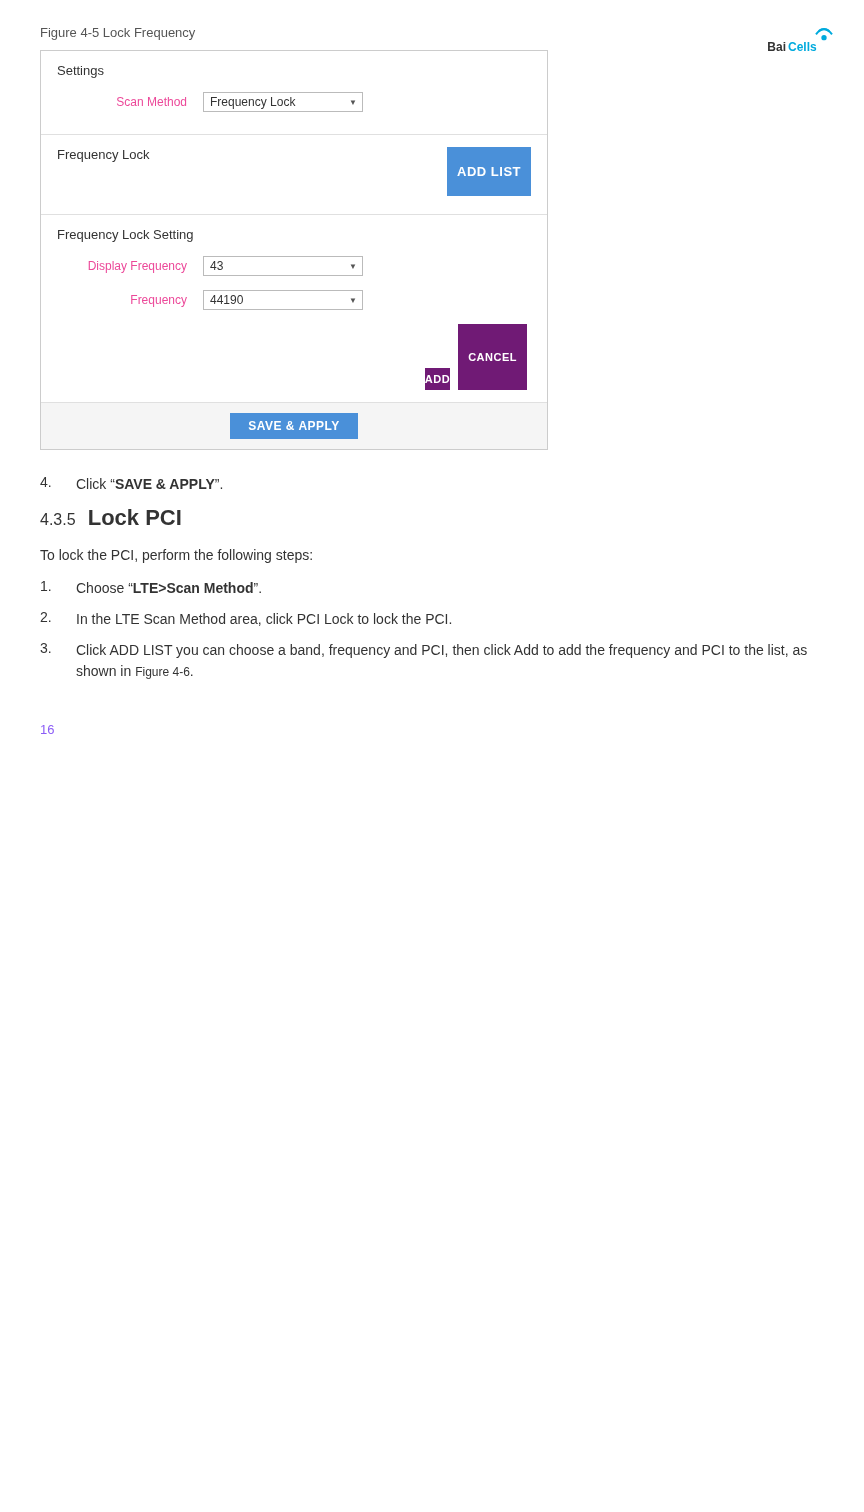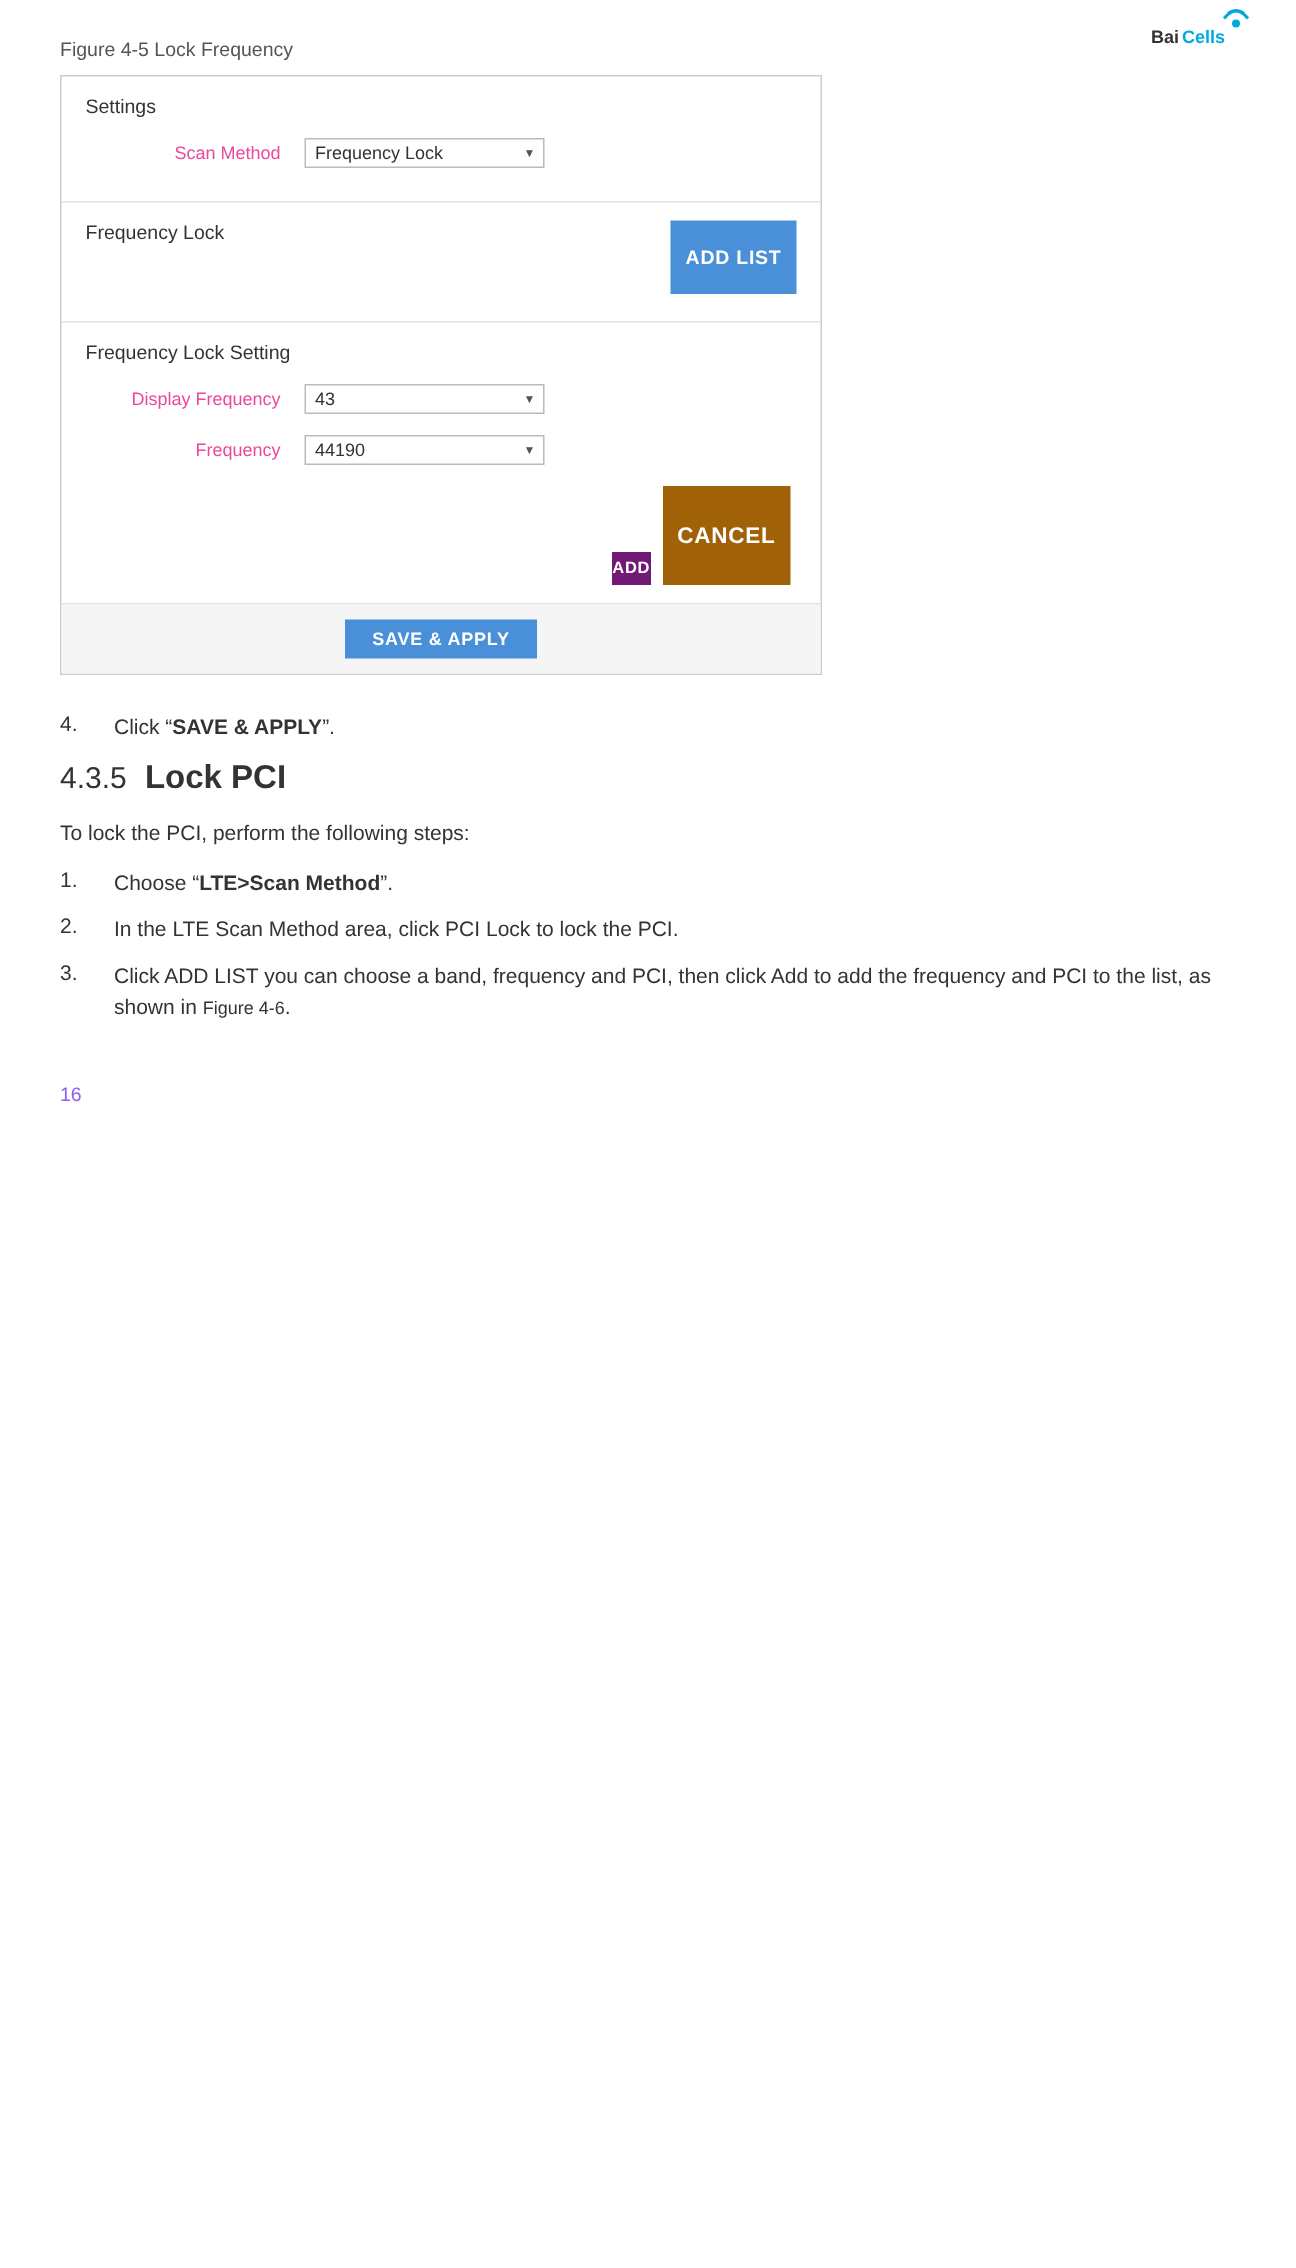--- a/index.html
+++ b/index.html
@@ -10,21 +10,21 @@
       color: #333;
       width: 864px;
       min-height: 1512px;
       position: relative;
       padding: 20px 40px 40px 40px;
     }
 
     
     .logo-container {
       position: absolute;
-      top: 2px;
+      top: 24px;
       right: 20px;
     }
     .logo-svg {
       width: 80px;
       height: 40px;
     }
 
     
     .figure-caption {
       font-size: 13px;
@@ -141,24 +141,24 @@
       border: none;
       font-size: 11px;
       font-weight: bold;
       padding: 5px 0;
       cursor: pointer;
       letter-spacing: 0.5px;
       margin-top: 44px;
     }
 
     .btn-cancel {
-      background: #a16207;
+      background: #701a75;
       color: #fff;
       border: none;
-      font-size: 15px;
+      font-size: 11px;
       font-weight: bold;
       padding: 5px 10px;
       cursor: pointer;
       letter-spacing: 0.5px;
     }
 
     
     .save-footer {
       background: #f5f5f5;
       padding: 10px;
@@ -201,21 +201,21 @@
     }
 
     .section-heading {
       font-size: 22px;
       font-weight: bold;
       margin-bottom: 14px;
       margin-top: 6px;
     }
 
     .section-heading-small {
-      font-size: 20px;
+      font-size: 16px;
       font-weight: normal;
       margin-right: 6px;
     }
 
     .paragraph-text {
       font-size: 14px;
       line-height: 1.5;
       margin-bottom: 12px;
     }
 

